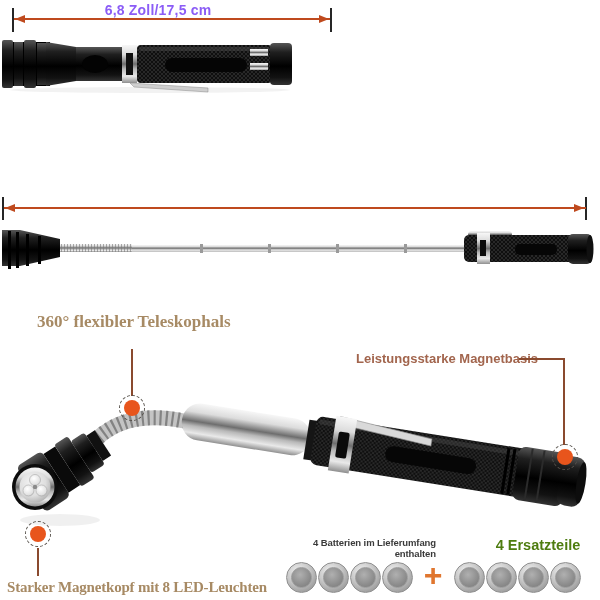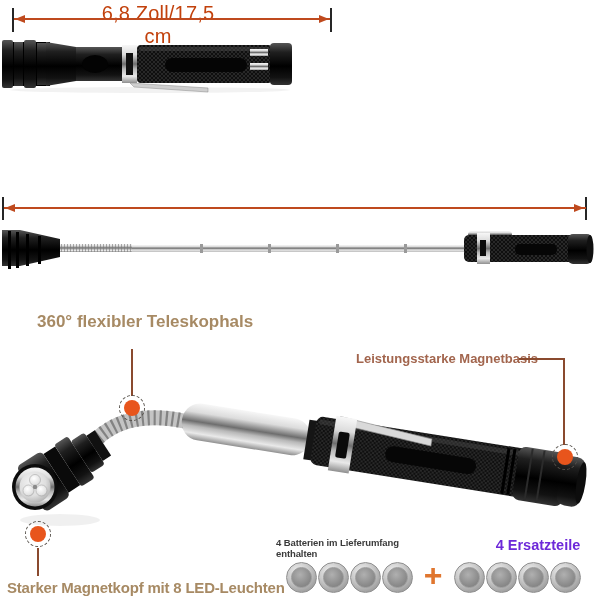--- a/index.html
+++ b/index.html
@@ -1,45 +1,45 @@
 <!DOCTYPE html>
 <html><head>
 <meta charset="utf-8">
 <style>
   html,body{margin:0;padding:0;}
   body{font-family:"Liberation Sans", sans-serif; background:#fff;}
   #stage{position:relative;width:600px;height:600px;background:#ffffff;overflow:hidden;}
 
   
-  .dim-label{position:absolute;color:#c2410c;font-size:20px;font-weight:400;letter-spacing:.2px;text-align:center;}
+  .dim-label{position:absolute;color:#8b5cf6;font-size:14px;font-weight:700;letter-spacing:.2px;text-align:center;}
   .tick{position:absolute;width:2px;background:#262626;}
   .hline{position:absolute;height:2px;background:#bf4a1e;}
   .arr{position:absolute;width:0;height:0;border-top:4.5px solid transparent;border-bottom:4.5px solid transparent;}
   .arr.left{border-right:10px solid #bf4a1e;}
   .arr.right{border-left:10px solid #bf4a1e;}
 
   
   .co-text{position:absolute;font-weight:600;}
-  .co-tan{color:#a78a64;}
+  .co-tan{color:#a78a64;font-family:Liberation Serif, serif;}
   .co-rust{color:#a2654d;}
   .co-line{position:absolute;background:#8a4a2e;}
   .dot-ring{position:absolute;width:26px;height:26px;border:1.5px dashed #55504a;border-radius:50%;box-sizing:border-box;}
   .dot-core{position:absolute;inset:4px;background:#e8551c;border-radius:50%;}
 
   
   .battery-row{position:absolute;display:flex;gap:1px;}
   .battery{width:31px;height:31px;border-radius:50%;box-sizing:border-box;
     background:radial-gradient(circle at 38% 30%, #f1f1f1, #c6c6c6 45%, #9e9e9e 78%, #d2d2d2 100%);
     border:1px solid #8f8f8f;position:relative;}
   .battery-core{position:absolute;inset:4px;border-radius:50%;
     background:radial-gradient(circle at 42% 35%, #b0b0b0, #8d8d8d 60%, #777 100%);
     border:1px solid #9b9b9b;box-sizing:border-box;}
   .plus{position:absolute;color:#e0762f;font-size:32px;font-weight:600;line-height:32px;text-align:center;}
-  .small-label{position:absolute;color:#3a3a3a;font-size:9.5px;font-weight:600;text-align:left;letter-spacing:-0.1px;}
-  .bold-label{position:absolute;color:#6d28d9;font-size:14.5px;font-weight:700;text-align:center;}
+  .small-label{position:absolute;color:#3a3a3a;font-size:9.5px;font-weight:600;text-align:right;letter-spacing:-0.1px;}
+  .bold-label{position:absolute;color:#4d7c0f;font-size:14.5px;font-weight:700;text-align:center;}
 
   svg.photo{position:absolute;}
 </style>
 </head>
 <body>
 
 <div id="stage">
 
   <svg width="0" height="0" style="position:absolute">
     <defs>

